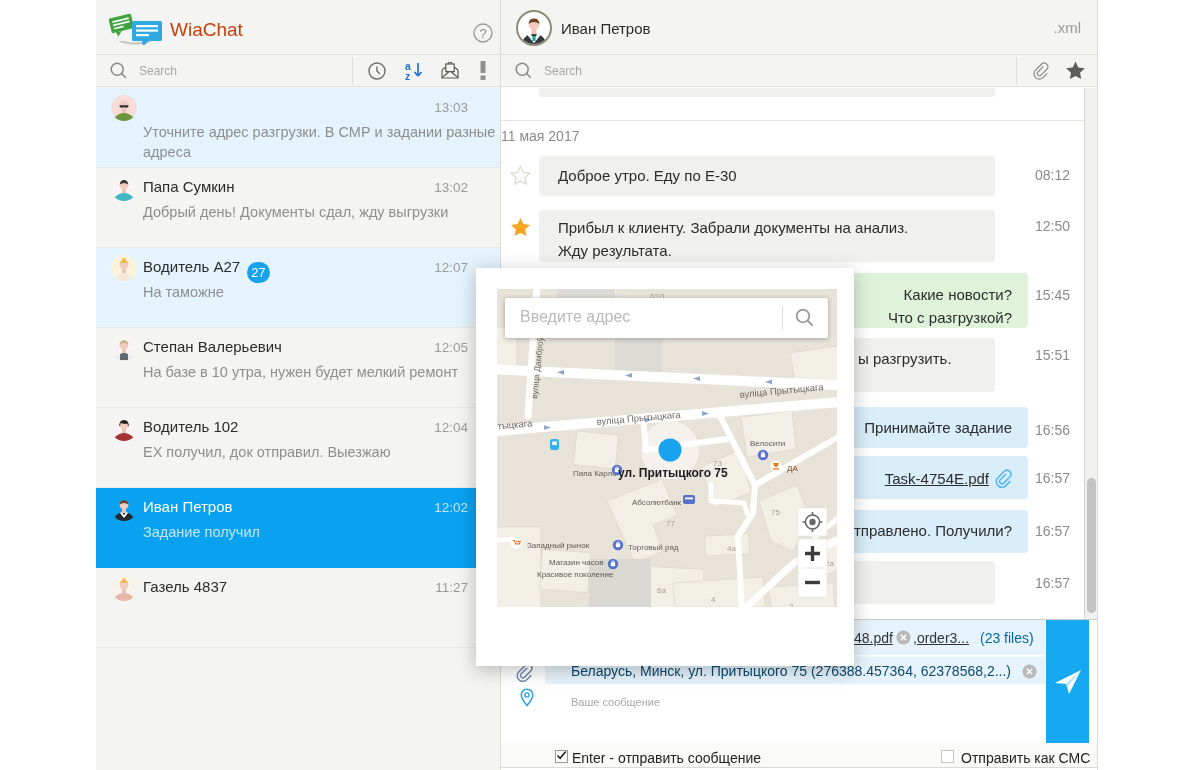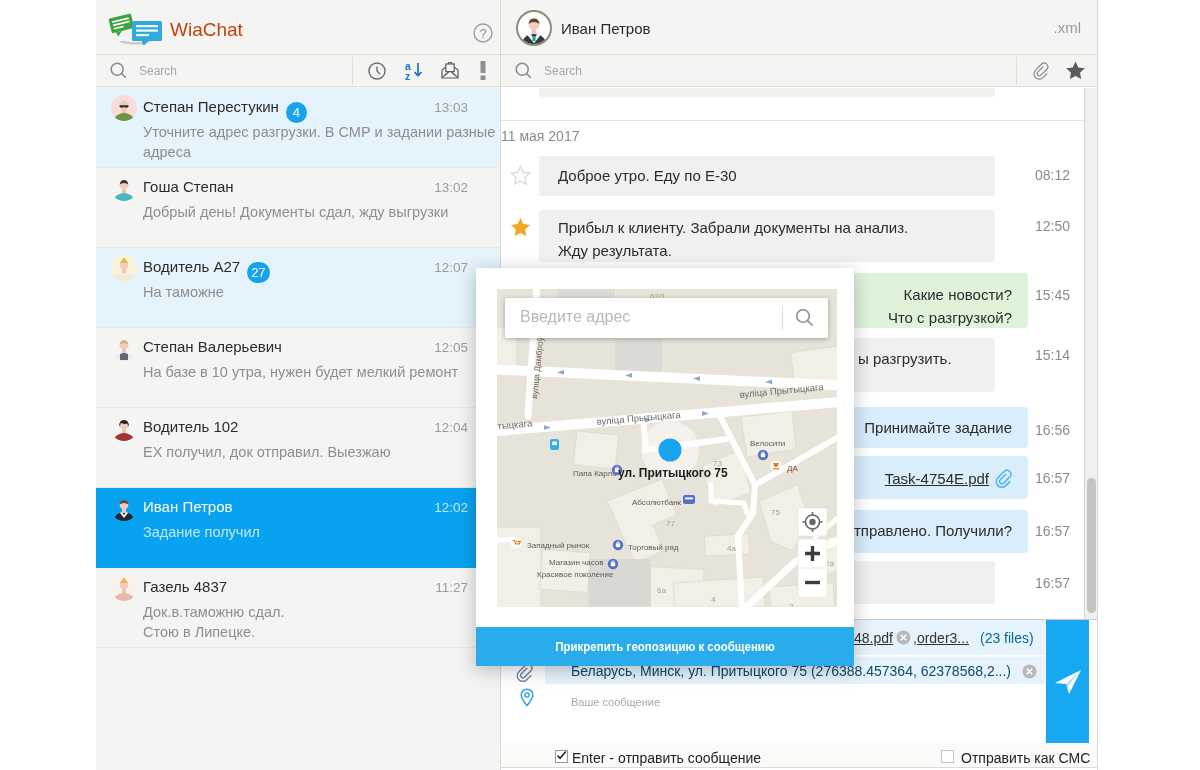--- a/index.html
+++ b/index.html
@@ -119,40 +119,39 @@
             </clipPath>
           </defs>
           <g clip-path="url(#avclip1)">
             <circle cx="13" cy="13" r="13" fill="#f7dcda"></circle>
             <path d="M4 22 q9 -8 18 0 v4 h-18 z" fill="#6f9440"></path>
             <rect x="11" y="13" width="4" height="5" fill="#eec3b8"></rect>
             <circle cx="13" cy="10" r="4.4" fill="#f2cabe"></circle>
             <path d="M8.6 10.2 h8.8 v1.8 q-2.2 1.4 -4.4 0 q-2.2 1.4 -4.4 0 z" fill="#2c2c2c"></path>
           </g>
         </svg>
-    <div class="nm">Степан Перестукин<span class="badge">4</span></div>
     <div class="tm">13:03</div>
     <div class="mg">Уточните адрес разгрузки. В СМР и задании разные<br>адреса</div>
   </div>
   <div class="item it-gray" style="top:168px">
     <svg class="av" viewBox="0 0 26 26">
           <defs>
             <clipPath id="avclip2">
               <circle cx="13" cy="13" r="13"></circle>
             </clipPath>
           </defs>
           <g clip-path="url(#avclip2)">
             <circle cx="13" cy="13" r="13" fill="#f6f5f3"></circle>
             <path d="M4 22 q9 -8 18 0 v4 h-18 z" fill="#45b6c2"></path>
             <rect x="11" y="13" width="4" height="5" fill="#eec3b8"></rect>
             <circle cx="13" cy="10" r="4.4" fill="#f2cabe"></circle>
             <path d="M8.6 9.5 q1 -4.4 4.4 -4.4 q3.4 0 4.4 4.4 q-2 -1.6 -4.4 -1.6 q-2.4 0 -4.4 1.6 z" fill="#3a3531"></path>
           </g>
         </svg>
-    <div class="nm">Гоша Степан</div>
+    <div class="nm">Папа Сумкин</div>
     <div class="tm">13:02</div>
     <div class="mg">Добрый день! Документы сдал, жду выгрузки</div>
   </div>
   <div class="item it-blue" style="top:248px">
     <svg class="av" viewBox="0 0 26 26">
           <defs>
             <clipPath id="avclip3">
               <circle cx="13" cy="13" r="13"></circle>
             </clipPath>
           </defs>
@@ -238,21 +237,20 @@
             <circle cx="13" cy="13" r="13" fill="#f7f3ec"></circle>
             <path d="M4 22 q9 -8 18 0 v4 h-18 z" fill="#e7b6ad"></path>
             <rect x="11" y="13" width="4" height="5" fill="#eec3b8"></rect>
             <circle cx="13" cy="10" r="4.4" fill="#f2cabe"></circle>
             <path d="M8.6 10 q0 -5 4.4 -5 q4.4 0 4.4 5 q0 -1.8 -1.4 -2.6 q-3 1.4 -6 0 q-1.4 0.8 -1.4 2.6 z" fill="#e9b94d"></path>
             <circle cx="13" cy="4.8" r="1.8" fill="#e9b94d"></circle>
           </g>
         </svg>
     <div class="nm">Газель 4837</div>
     <div class="tm">11:27</div>
-    <div class="mg">Док.в.таможню сдал.<br>Стою в Липецке.</div>
   </div>
 </div>
 <div id="chat">
   <div id="ch-head">
     <svg class="abs" style="left:15px;top:10px" width="36" height="36" viewBox="0 0 36 36">
       <circle cx="18" cy="18" r="17" fill="#fff" stroke="#8d8d76" stroke-width="2"></circle>
       <clipPath id="avc">
             <circle cx="18" cy="18" r="16"></circle>
           </clipPath>
       <g clip-path="url(#avc)">
@@ -299,21 +297,21 @@
   <div class="bub b-in" style="top:210px;height:52px"></div>
   <div class="btxt" style="left:57px;top:216px">Прибыл к клиенту. Забрали документы на анализ.<br>Жду результата.</div>
   <div class="mtime" style="top:218px">12:50</div>
 
   <div class="bub b-green" style="left:289px;top:273px;width:238px;height:55px"></div>
   <div class="btxt" style="top:283px;right:85px;text-align:right">Какие новости?<br>Что с разгрузкой?</div>
   <div class="mtime" style="top:287px">15:45</div>
 
   <div class="bub b-in" style="top:338px;height:54px"></div>
   <div class="btxt" style="left:357px;top:347px">ы разгрузить.</div>
-  <div class="mtime" style="top:347px">15:14</div>
+  <div class="mtime" style="top:347px">15:51</div>
 
   <div class="bub b-blue" style="left:319px;top:407px;width:208px;height:41px"></div>
   <div class="btxt" style="top:416px;right:85px">Принимайте задание</div>
   <div class="mtime" style="top:422px">16:56</div>
 
   <div class="bub b-blue" style="left:319px;top:456px;width:208px;height:43px"></div>
   <div class="btxt" style="top:467px;right:108px;text-decoration:underline">Task-4754E.pdf</div>
   <svg class="abs" style="left:493px;top:469px" width="19" height="20" viewBox="0 0 19 20">
     <path d="M12.5 4.5 l-6.5 6.5 a2.6 2.6 0 0 0 3.7 3.7 l7 -7 a4.4 4.4 0 0 0 -6.2 -6.2 l-7.2 7.2 a6.2 6.2 0 0 0 8.8 8.8 l5 -5" fill="none" stroke="#54b5f2" stroke-width="1.7" transform="scale(0.9) translate(1,1)"></path>
   </svg>
@@ -489,18 +487,15 @@
     </svg>
   </div>
   <div id="mapsearch">
     <div class="abs" style="left:15px;top:10px;font-size:16px;color:#b9b9b9">Введите адрес</div>
     <div class="abs" style="left:277px;top:8px;width:1px;height:24px;background:#ddd"></div>
     <svg class="abs" style="left:290px;top:10px" width="20" height="20" viewBox="0 0 20 20">
       <circle cx="8" cy="8" r="6.3" fill="none" stroke="#999" stroke-width="1.8"></circle>
       <line x1="12.6" y1="12.6" x2="17.6" y2="17.6" stroke="#999" stroke-width="1.8"></line>
     </svg>
   </div>
-  <div id="bluebar">
-        <div style="transform:scaleX(0.85)">Прикрепить геопозицию к сообщению</div>
-      </div>
 </div>
 
 </div>
 
 </body></html>

